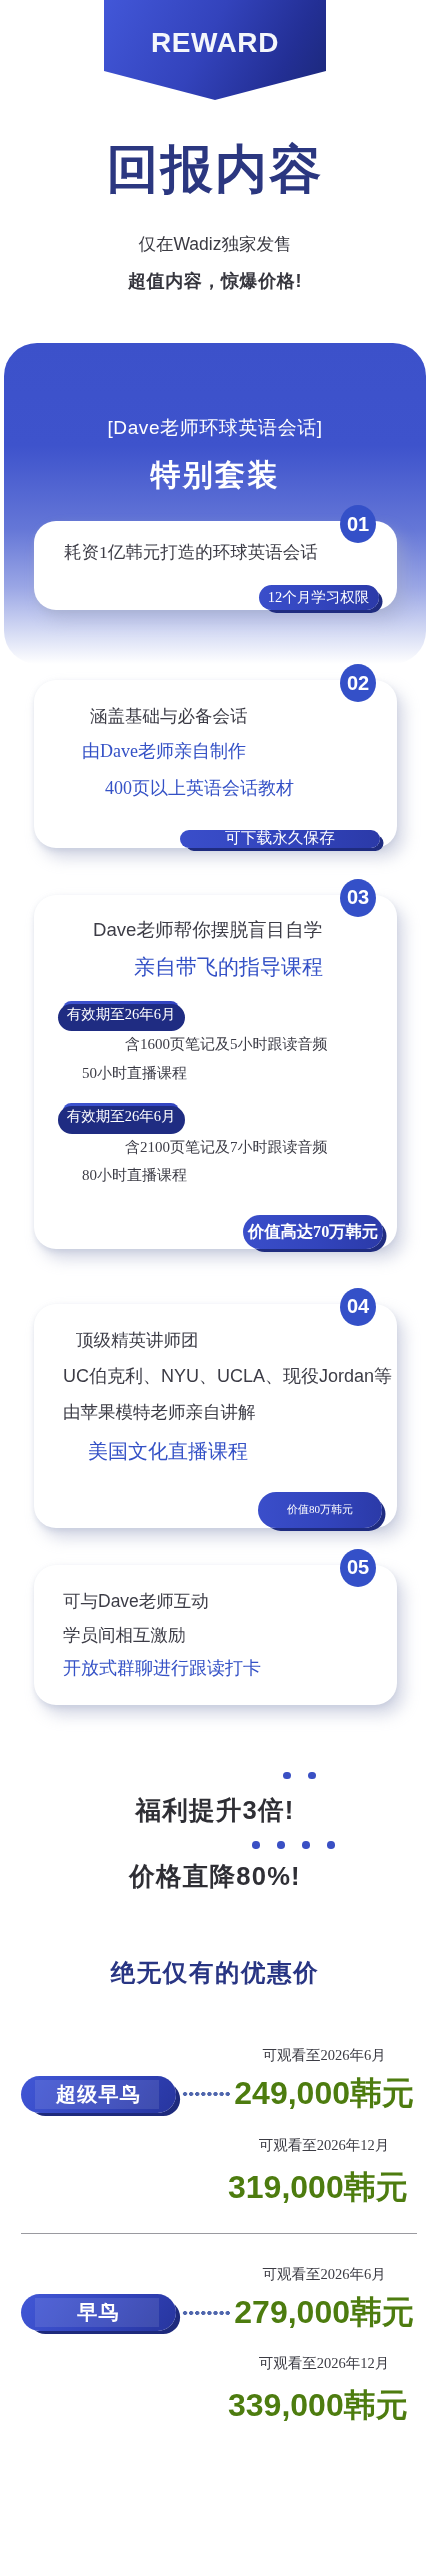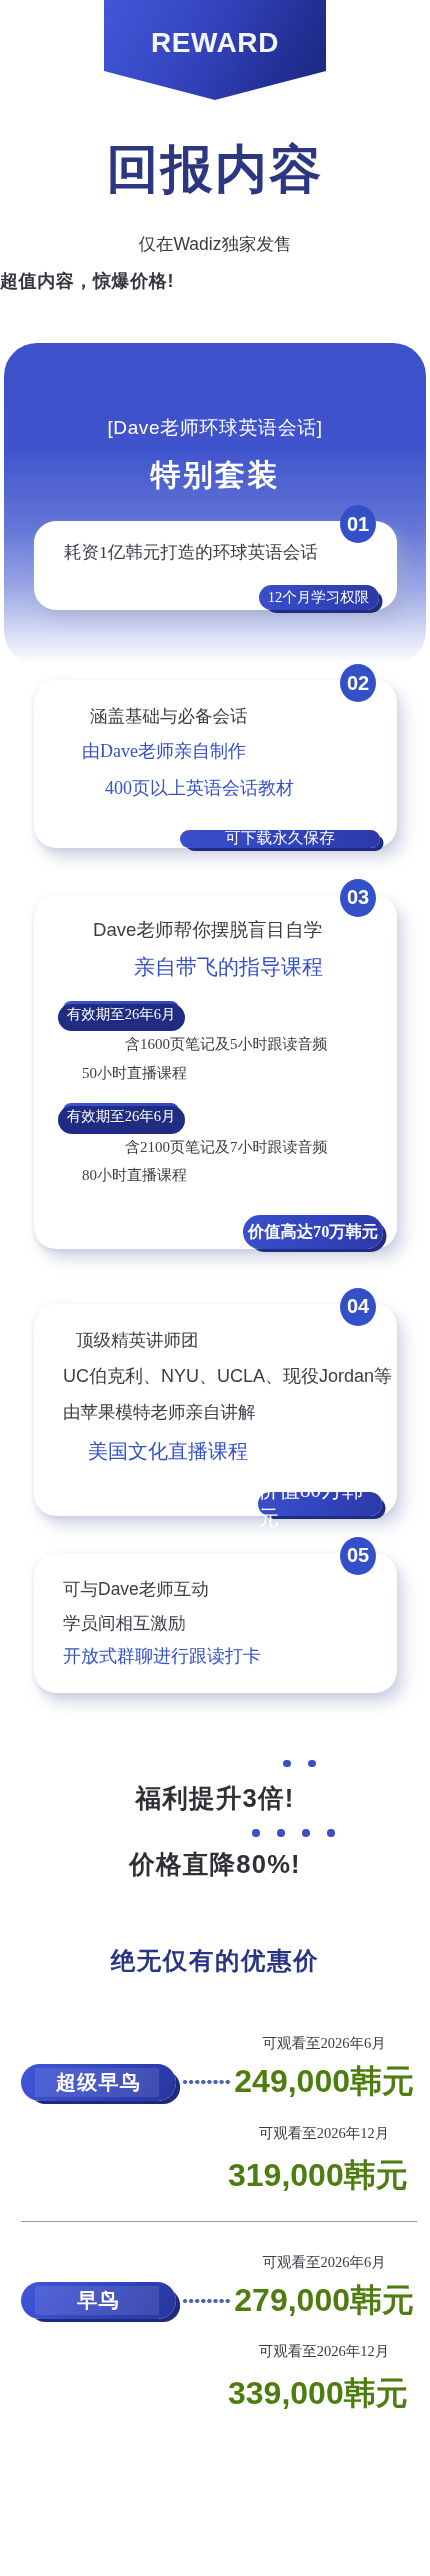--- a/index.html
+++ b/index.html
@@ -20,21 +20,21 @@
   .ribbon span{
     margin-top:27px;color:#f4f6fb;font-size:28px;font-weight:700;letter-spacing:0.6px;
   }
 
   
   .page-title{
     margin:44px 0 0;text-align:center;font-size:52px;line-height:1;font-weight:600;
     color:#2b3780;font-family:"Liberation Serif","DejaVu Serif",serif;letter-spacing:2.3px;
   }
   .sub1{margin:36px 0 0;text-align:center;font-size:17.5px;color:#3a3a42;}
-  .sub2{margin:12.8px 0 0;font-size:18px;color:#35353d;font-weight:600;letter-spacing:0.6px;}
+  .sub2{margin:12.8px 0 0;text-align:center;font-size:18px;color:#35353d;font-weight:600;letter-spacing:0.6px;}
 
   
   .hero{
     margin:50px 0 0 4.1px;width:422px;box-sizing:border-box;
     border-radius:33px;
     padding:72px 0 33px;
     background:linear-gradient(180deg,#3c51ca 0%,#3e53cc 32%,#6577d7 58%,#9aa6e5 76%,#dde2f6 92%,rgba(255,255,255,0) 100%);
   }
   .hero-sub{margin:0;text-align:center;color:#ffffff;font-size:19px;letter-spacing:0.6px;}
   .hero-title{
@@ -94,21 +94,21 @@
   }
   .c3-d1{margin:8.1px 0 0 91px !important;}
   .c3-d2{margin:9.3px 0 0 48px !important;}
   .c3-pill{width:140px;height:34px;font-size:16.3px;margin:29px 14px 20px auto;font-weight:bold;}
 
   .c04{margin-top:55px;}
   .c4-title{padding-top:25.6px;margin-left:42px !important;}
   .c4-l2{margin:12.8px 0 0 29px !important;font-size:18px;font-family:"Liberation Sans","DejaVu Sans",sans-serif;}
   .c4-l3{margin:12.8px 0 0 29px !important;}
   .c4-l4{margin:14px 0 0 54px !important;font-size:20px;}
-  .c4-pill{width:124px;height:24px;font-size:21px;margin:28px 15px 9.3px auto;}
+  .c4-pill{width:124px;height:36px;font-size:11px;margin:28px 15px 9.3px auto;}
 
   .c05{margin-top:37px;}
   .c5-l1{padding-top:25.6px;margin-left:29px !important;font-family:"Liberation Sans","DejaVu Sans",sans-serif;}
   .c5-l2{margin:10.5px 0 0 29px !important;}
   .c5-l3{margin:10.5px 0 0 29px !important;padding-bottom:24.4px;}
 
   
   .dots{display:flex;}
   .dot{width:7.6px;height:7.6px;border-radius:50%;background:#3a50c4;}
   .dots2{gap:17.5px;margin:67px 0 0 283px;}

